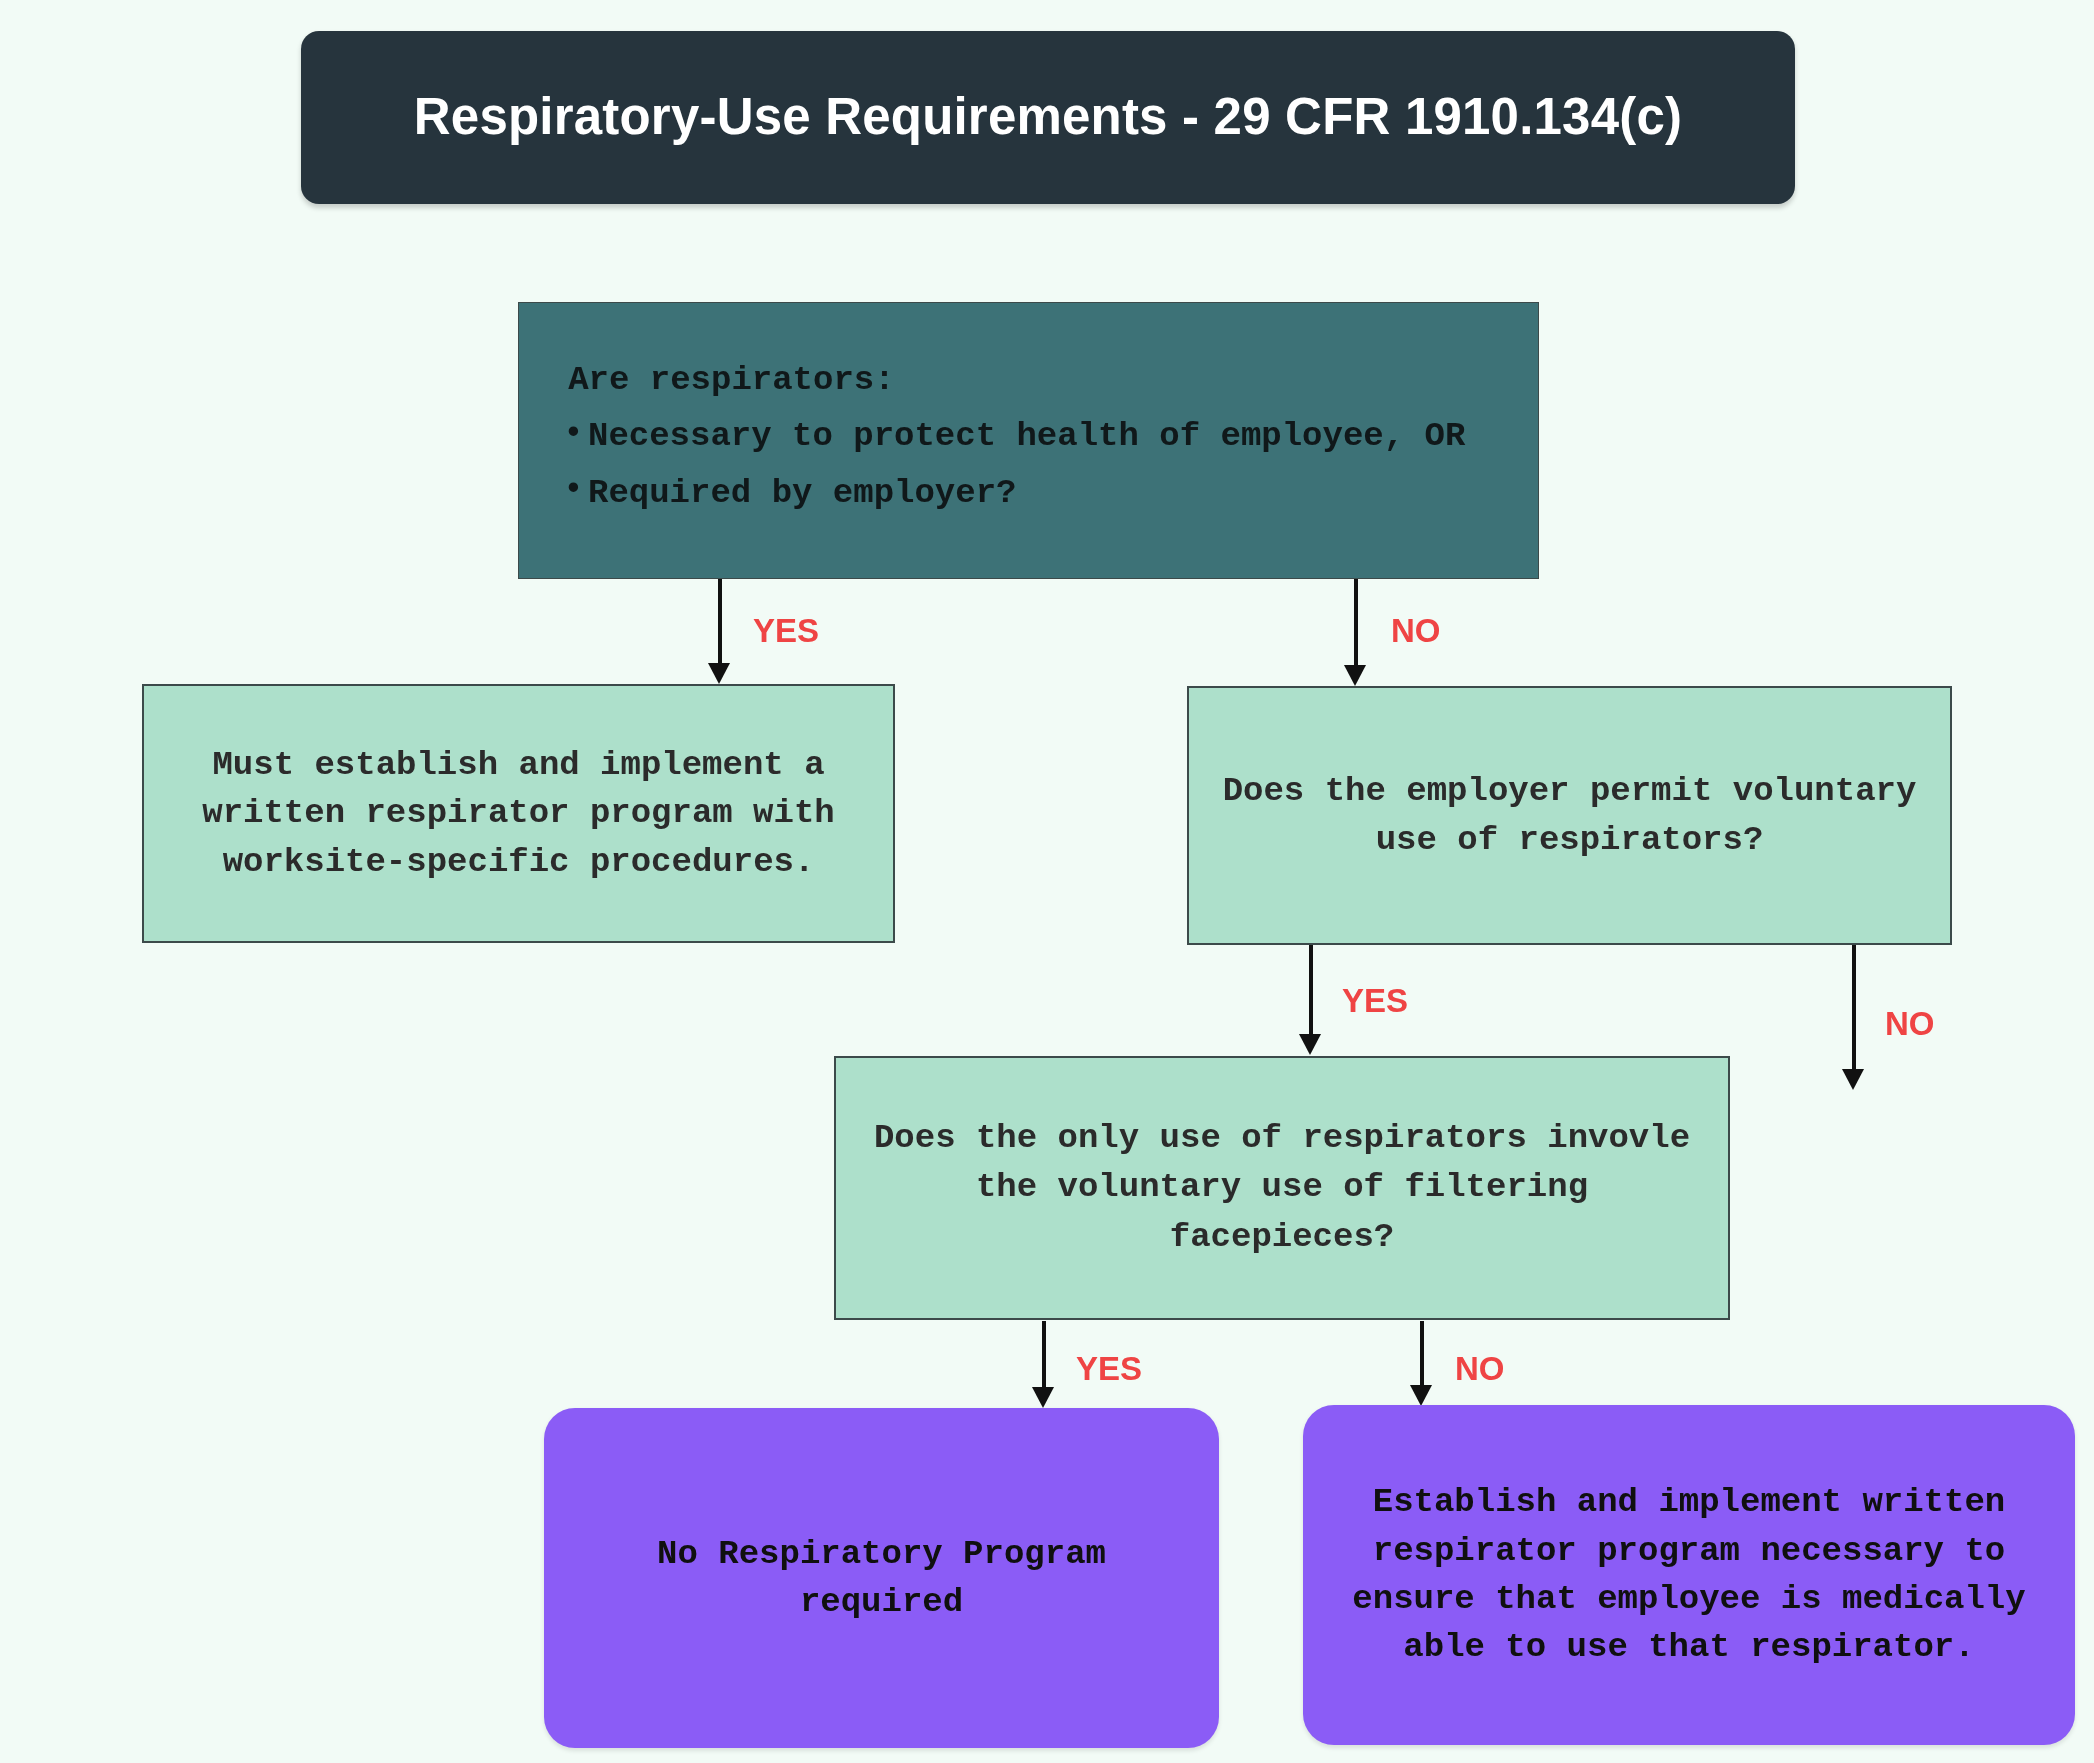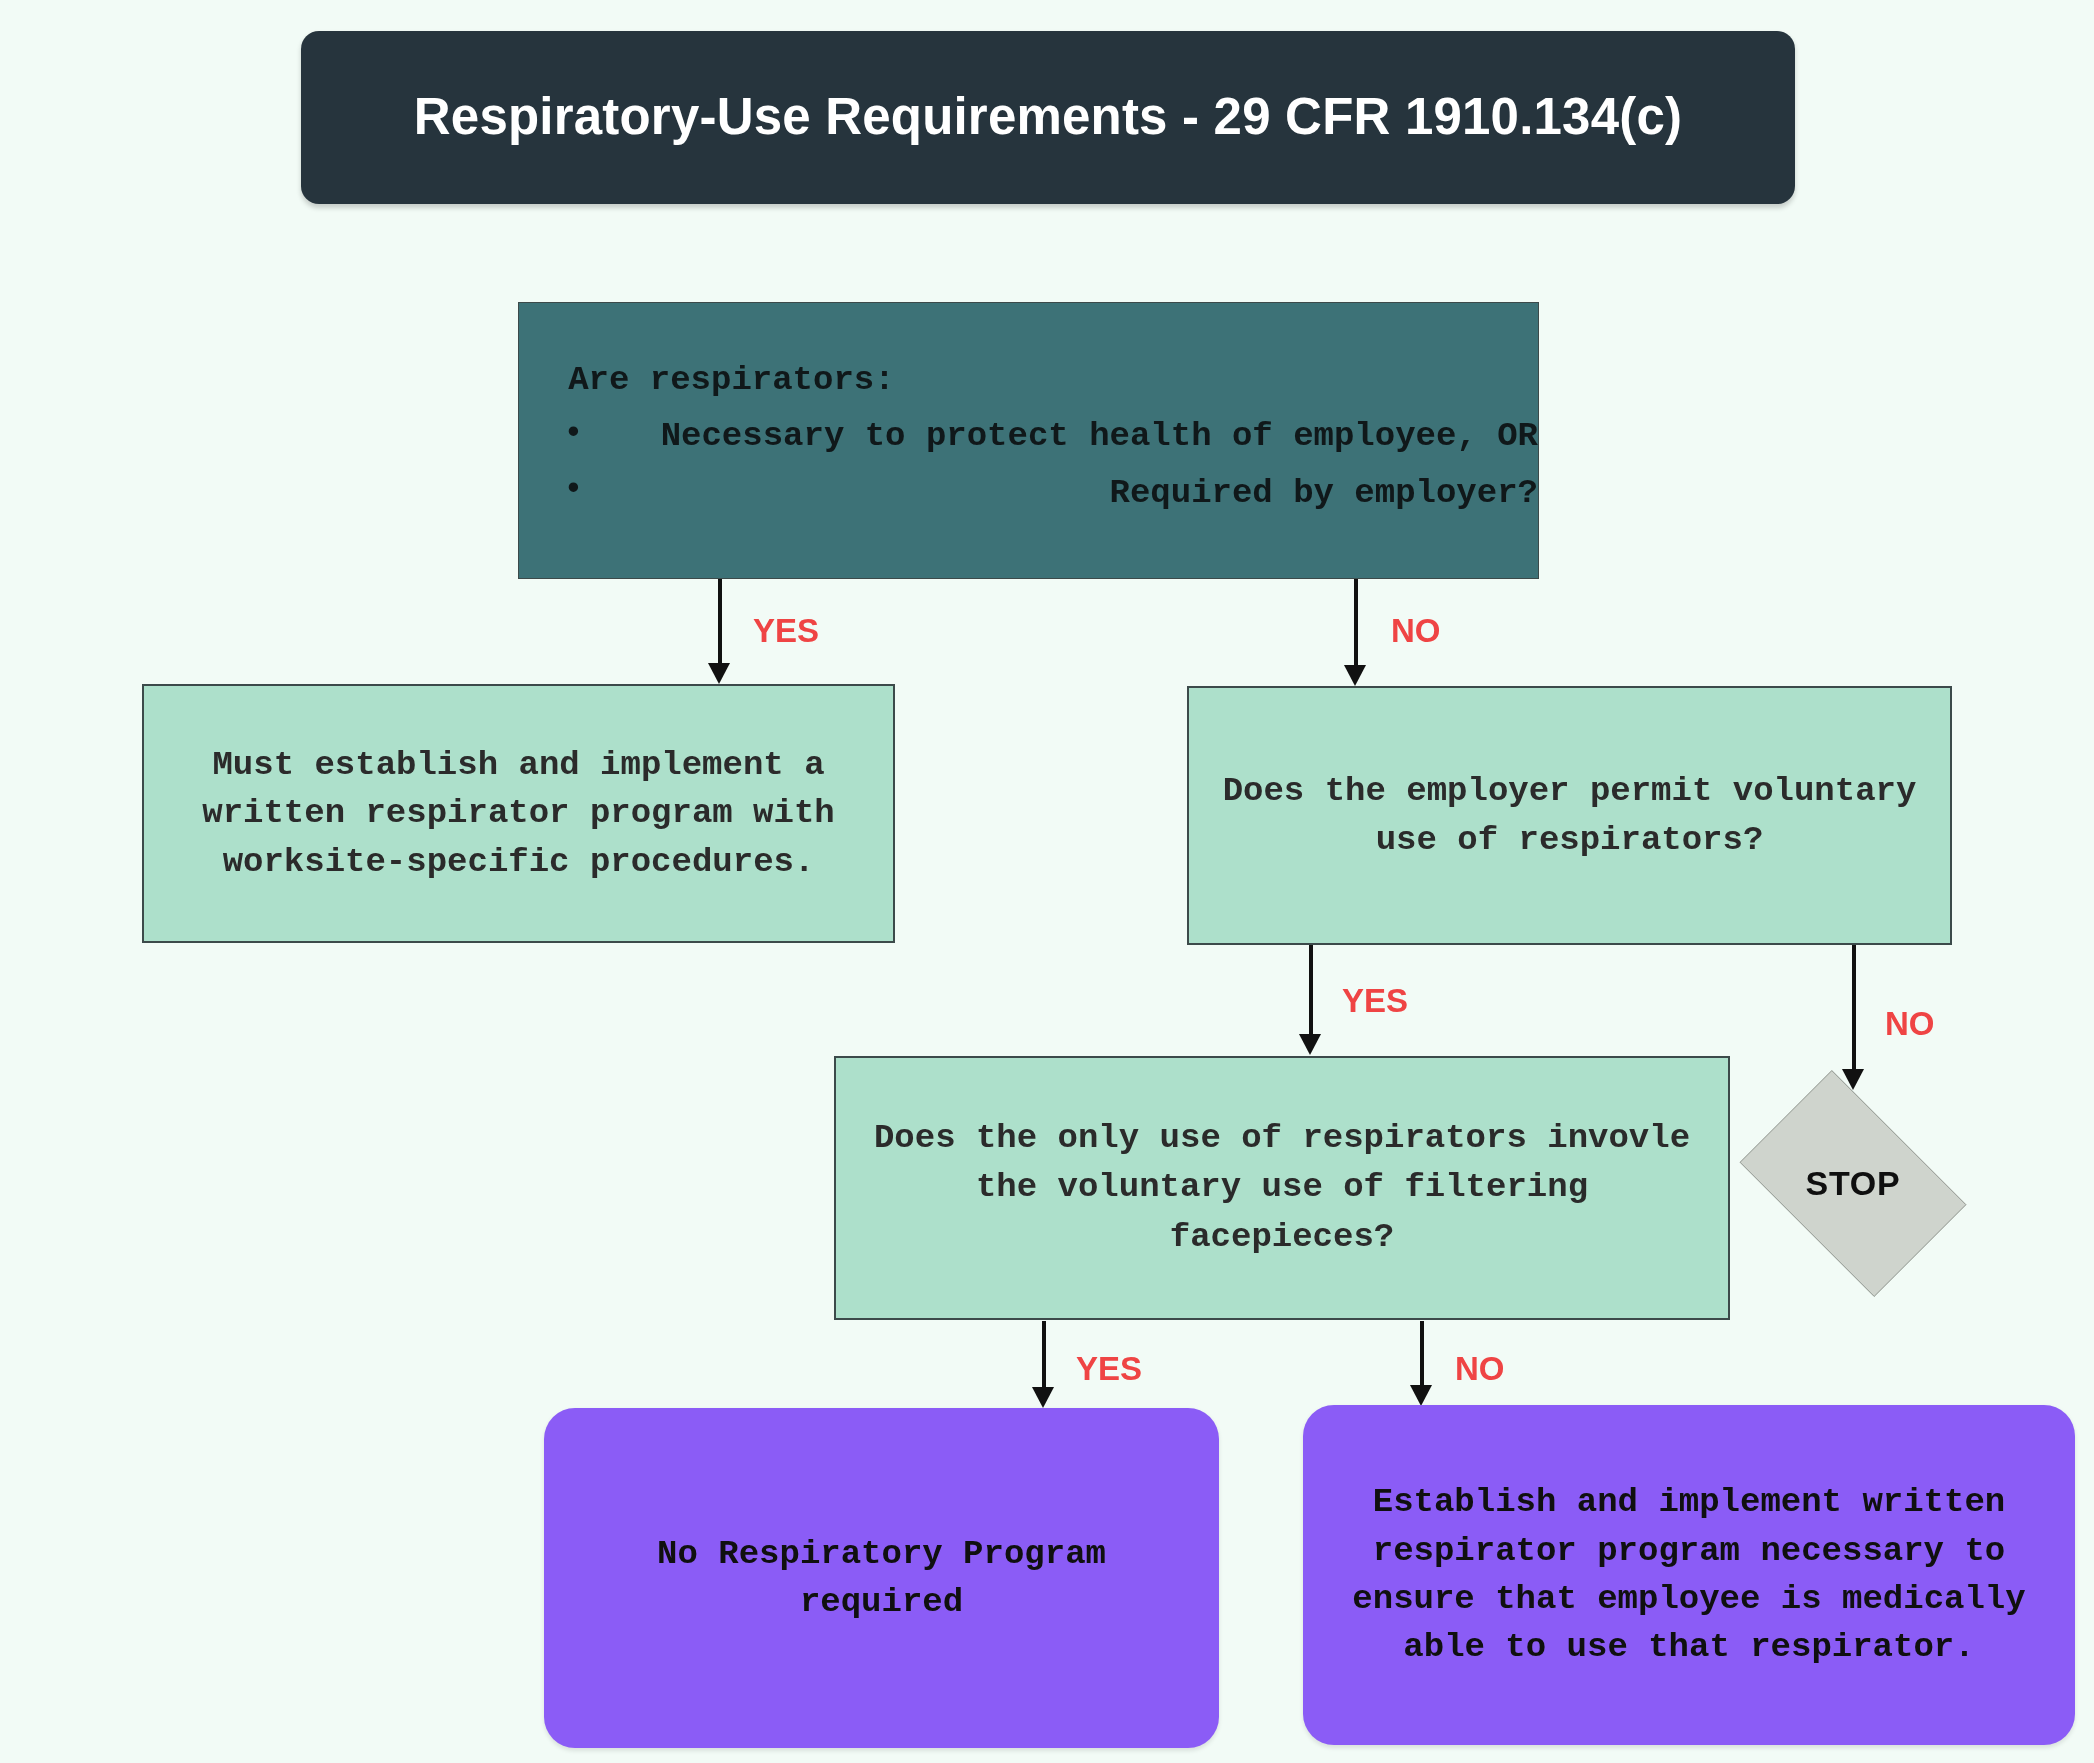--- a/index.html
+++ b/index.html
@@ -63,21 +63,21 @@
   
   #node-q1{
     left:518px;top:302px;width:1021px;height:277px;
     justify-content:flex-start;
     padding-left:41px;
     font-size:34px;
     line-height:1.42;
   }
   #node-q1 .body{text-align:left;}
   #node-q1 .q1-head{margin-bottom:3.3px;padding-left:8.2px;}
-  #node-q1 ul{margin:0;padding:0 0 0 28px;list-style:none;text-align:right;}
+  #node-q1 ul{margin:0;padding:0 0 0 28px;list-style:none;}
   #node-q1 li{position:relative;margin:8.2px 0;}
   #node-q1 li::before{
     content:"\2022";
     position:absolute;left:-24.5px;top:-1.6px;font-size:33px;
   }
 
   #node-written-program{
     left:142px;top:684px;width:753px;height:259px;
     font-size:34px;line-height:1.42;padding:0 21px;
   }
@@ -185,24 +185,20 @@
   <div class="conn" id="conn-permit-no" style="left:1852px;top:945px;width:4.1px;height:146px;">
     <div class="stem" style="height:127px;"></div>
     <div class="head" style="top:124px;"></div>
   </div>
   <div class="edge-label" style="left:1885px;top:1005px;">NO</div>
 
   <div class="node box-mint" id="node-filtering-facepieces">
     <div class="body">Does the only use of respirators invovle the voluntary use of filtering facepieces?</div>
   </div>
 
-  <div id="node-stop">
-    <div class="diamond"></div>
-    <div class="stop-label">STOP</div>
-  </div>
 
   <div class="conn" id="conn-facepieces-yes" style="left:1042px;top:1321px;width:4.1px;height:87px;">
     <div class="stem" style="height:69px;"></div>
     <div class="head" style="top:66px;"></div>
   </div>
   <div class="edge-label" style="left:1076px;top:1350px;">YES</div>
 
   <div class="conn" id="conn-facepieces-no" style="left:1420px;top:1321px;width:4.1px;height:84px;">
     <div class="stem" style="height:66px;"></div>
     <div class="head" style="top:64px;"></div>

